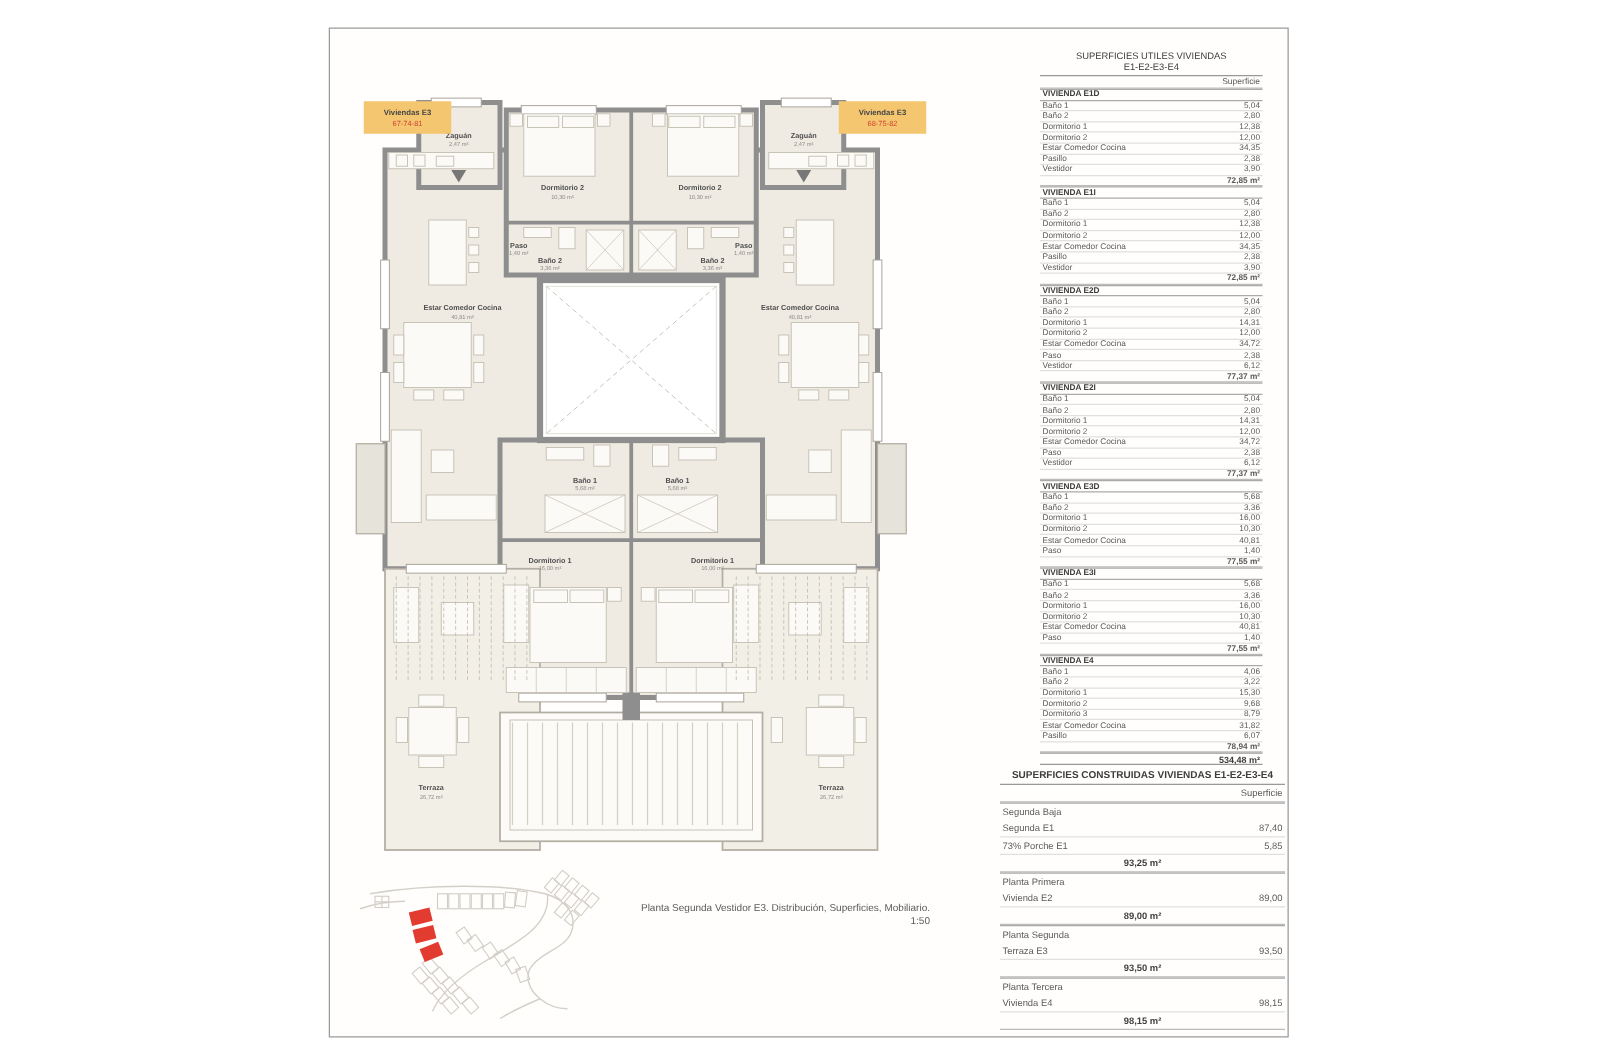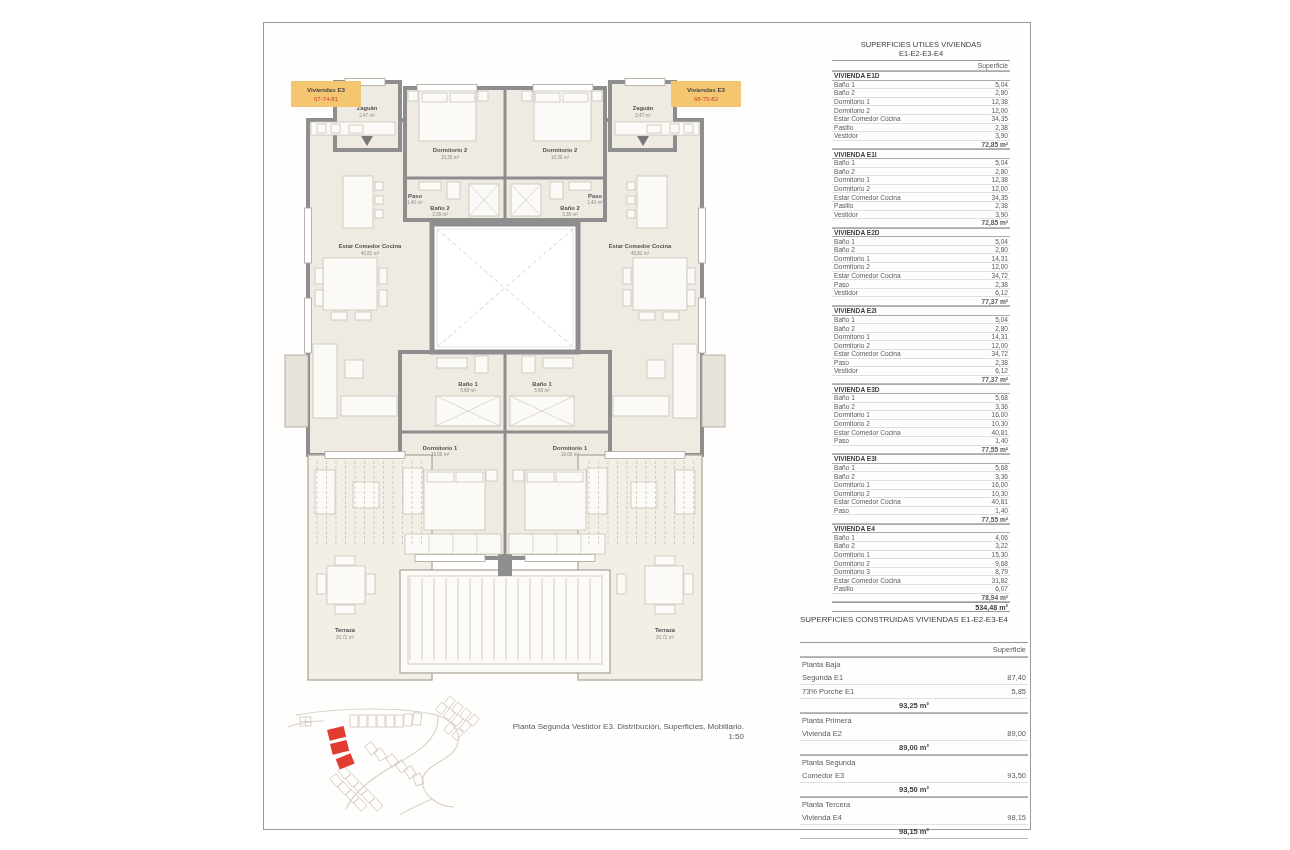--- a/index.html
+++ b/index.html
@@ -18,21 +18,21 @@
   .t1{position:absolute;left:832px;top:40px;width:178px;color:#5a5a5a;}
   .t1 .title{font-size:7.5px;font-weight:normal;text-align:center;color:#3d3d3d;line-height:9px;}
   .t1 .colhead{display:flex;justify-content:flex-end;font-size:6.8px;border-top:1px solid #999;border-bottom:1px solid #bbb;padding:1px 2px;margin-top:2px;}
   .t1 .trow{display:flex;justify-content:space-between;align-items:center;height:7.6px;font-size:6.6px;border-bottom:1px solid #e0e0e0;padding:0 2px;}
   .t1 .trow.row-section{font-weight:bold;color:#3d3d3d;border-top:1px solid #aaa;border-bottom:1px solid #aaa;}
   .t1 .trow.row-total{font-weight:bold;justify-content:flex-end;border-bottom:1px solid #bbb;}
   .t1 .trow.row-grand{font-weight:bold;font-size:7.2px;border-top:1px solid #999;border-bottom:1px solid #999;color:#3d3d3d;}
 
   
   .t2{position:absolute;left:800px;top:615px;width:228px;color:#5a5a5a;}
-  .t2 .title{font-size:8px;font-weight:normal;text-align:left;color:#3d3d3d;border-bottom:1px solid #999;padding-bottom:18px;}
+  .t2 .title{font-size:8px;font-weight:bold;text-align:center;color:#3d3d3d;border-bottom:1px solid #999;padding-bottom:3px;}
   .t2 .colhead{display:flex;justify-content:flex-end;font-size:7.5px;border-bottom:1px solid #bbb;padding:2px;}
   .t2 .trow{display:flex;justify-content:space-between;font-size:7.5px;padding:2px 2px;border-bottom:1px solid #e0e0e0;}
   .t2 .trow.row-group{border-top:1px solid #aaa;border-bottom:none;}
   .t2 .trow.row-subtotal{font-weight:bold;justify-content:center;border-bottom:1px solid #bbb;color:#3d3d3d;}
 </style>
 </head>
 <body>
 
 <div class="frame"></div>
 
@@ -613,21 +613,21 @@
       <span>534,48 m²</span>
     </div>
     </div>
 </div>
 
 <div class="t2">
   <div class="title">SUPERFICIES CONSTRUIDAS VIVIENDAS E1-E2-E3-E4</div>
   <div class="colhead">Superficie</div>
   <div>
       <div class="trow row-group">
-      <span>Planta Baja</span>
+      <span>Segunda Baja</span>
       <span></span>
     </div>
       <div class="trow row-item">
       <span>Segunda E1</span>
       <span>87,40</span>
     </div>
       <div class="trow row-item">
       <span>73% Porche E1</span>
       <span>5,85</span>
     </div>
@@ -645,21 +645,21 @@
     </div>
       <div class="trow row-subtotal">
       <span></span>
       <span>89,00 m²</span>
     </div>
       <div class="trow row-group">
       <span>Planta Segunda</span>
       <span></span>
     </div>
       <div class="trow row-item">
-      <span>Comedor E3</span>
+      <span>Terraza E3</span>
       <span>93,50</span>
     </div>
       <div class="trow row-subtotal">
       <span></span>
       <span>93,50 m²</span>
     </div>
       <div class="trow row-group">
       <span>Planta Tercera</span>
       <span></span>
     </div>

